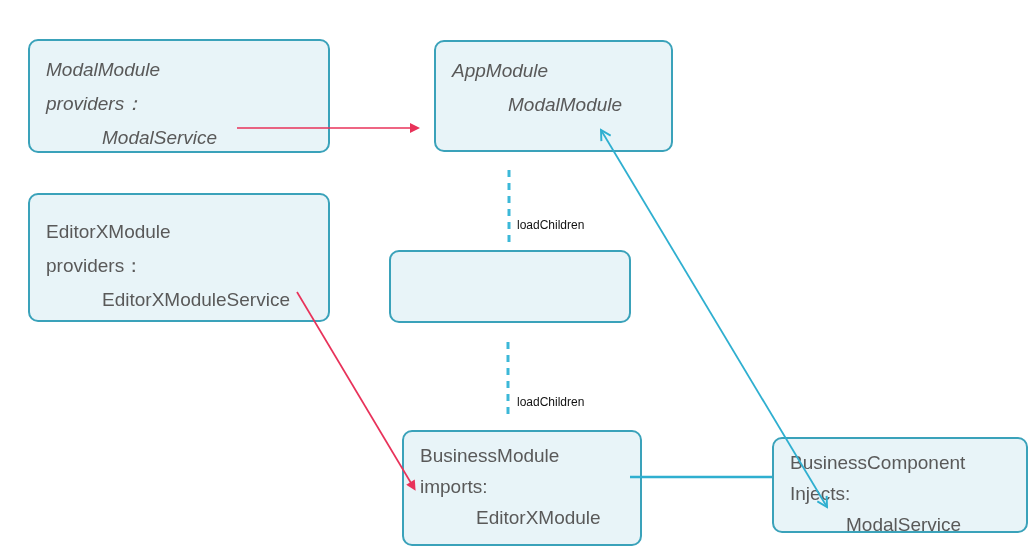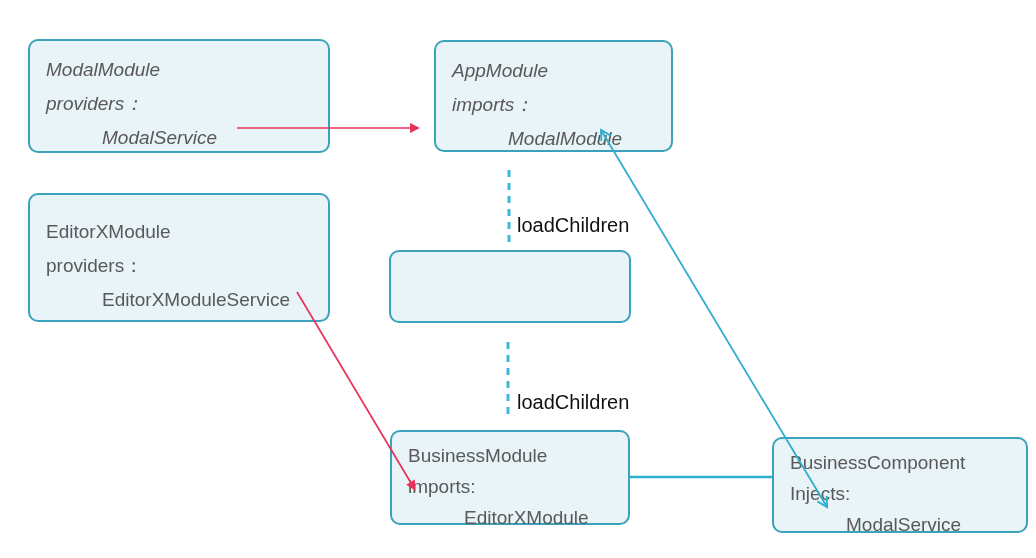--- a/index.html
+++ b/index.html
@@ -22,21 +22,21 @@
   }
   .box .ln { line-height: 34px; white-space: pre; padding-left: 16px; }
   .box.pad12 { padding-top: 12px; font-style: italic; }
   .box.pad20 { padding-top: 20px; }
   .box.tight { padding-top: 8px; }
   .box.tight .ln { line-height: 31px; }
   .box .indent { padding-left: 72px; }
   .edge-label {
     position: absolute;
     color: var(--label-text, #111111);
-    font-size: 20px;
+    font-size: 12px;
     line-height: 24px;
     white-space: nowrap;
   }
   svg.overlay {
     position: absolute; left: 0; top: 0;
     width: 1036px; height: 558px;
     pointer-events: none;
   }
   .red-line   { stroke: var(--arrow-red, #e8325a);  stroke-width: 1.7; fill: none; }
   .teal-line  { stroke: var(--arrow-teal, #2fafd0); stroke-width: 1.8; fill: none; }
@@ -51,33 +51,32 @@
 <div class="canvas">
 
   <div class="box pad12" style="left:28px; top:39px; width:302px; height:114px;">
     <div class="ln">ModalModule</div>
     <div class="ln">providers：</div>
     <div class="ln indent">ModalService</div>
   </div>
 
   <div class="box pad12" style="left:389px; top:40px; width:239px; height:112px;margin-left:45px;">
     <div class="ln">AppModule</div>
-    <div class="ln">imports：</div>
     <div class="ln indent">ModalModule</div>
   </div>
 
   <div class="box pad20" style="left:28px; top:193px; width:302px; height:129px;">
     <div class="ln">EditorXModule</div>
     <div class="ln">providers：</div>
     <div class="ln indent">EditorXModuleService</div>
   </div>
 
   <div class="box" style="left:389px; top:250px; width:242px; height:73px;"></div>
 
-  <div class="box tight" style="left:390px; top:430px; width:240px; height:95px;">
+  <div class="box tight" style="left:402px; top:430px; width:240px; height:116px;">
     <div class="ln">BusinessModule</div>
     <div class="ln">imports:</div>
     <div class="ln indent">EditorXModule</div>
   </div>
 
   <div class="box tight" style="left:772px; top:437px; width:256px; height:96px;">
     <div class="ln">BusinessComponent</div>
     <div class="ln">Injects:</div>
     <div class="ln indent">ModalService</div>
   </div>

